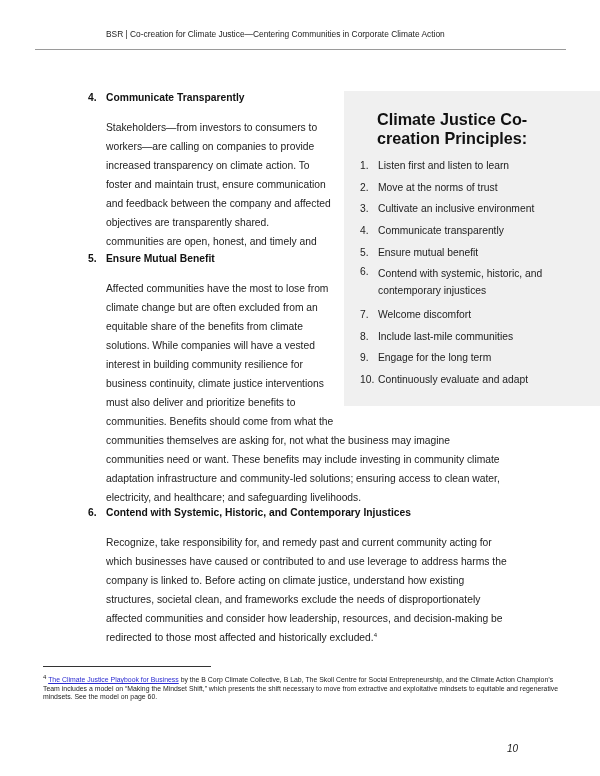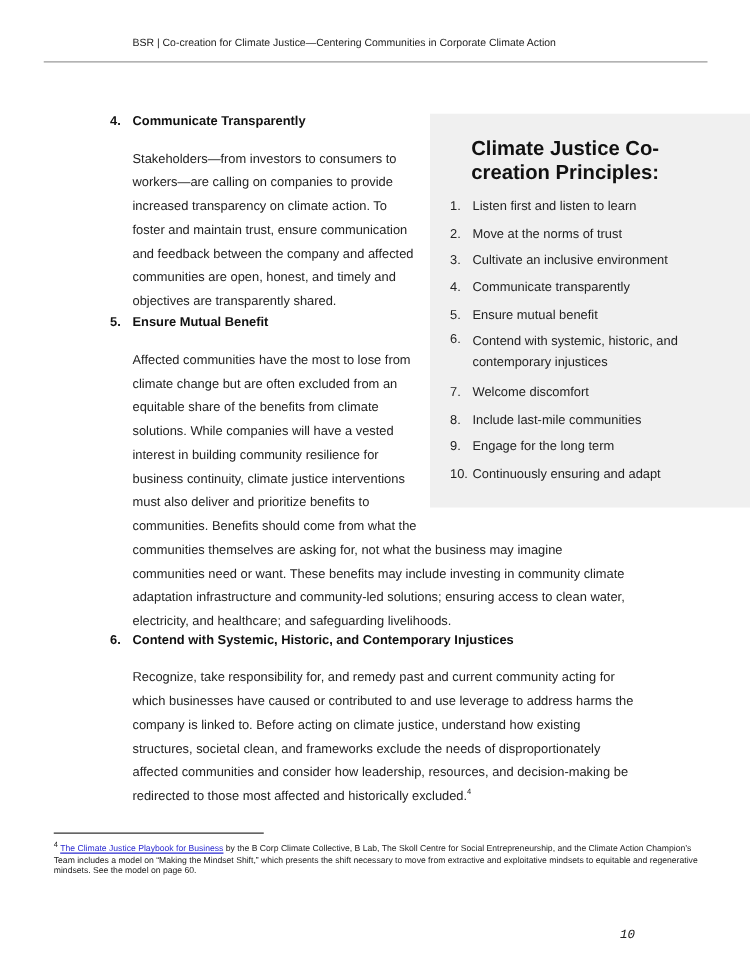--- a/index.html
+++ b/index.html
@@ -17,21 +17,21 @@
 
     .section { position: absolute; left: 88px; }
     .sec-head { font-size: 10.3px; font-weight: bold; color: #111; line-height: 13px; position: relative; padding-left: 18px; }
     .sec-head .num { position: absolute; left: 0; top: 0; }
     .sec-body { font-size: 10.3px; line-height: 19px; color: #222; padding-left: 18px; margin-top: 14px; }
     .sup { font-size: 6px; vertical-align: super; line-height: 0; }
 
     .fn-rule { position: absolute; left: 43px; top: 666px; width: 168px; border-top: 1px solid #333; }
     .footnote { position: absolute; left: 43px; top: 676px; width: 520px; font-size: 6.9px; line-height: 8.6px; color: #222; }
     .footnote a { color: #2a2ad0; text-decoration: underline; }
-    .page-num { position: absolute; left: 496px; top: 743px; font-size: 10px; font-style: italic; color: #222; font-family: Liberation Mono, monospace; }
+    .page-num { position: absolute; left: 507px; top: 743px; font-size: 10px; font-style: italic; color: #222; }
   </style>
 </head>
 <body>
 
 <div class="header">BSR | Co-creation for Climate Justice—Centering Communities in Corporate Climate Action</div>
 <div class="header-rule"></div>
 
 <div class="sidebar">
   <div class="sidebar-title">Climate Justice Co-creation Principles:</div>
   <ul class="sidebar-list">
@@ -40,37 +40,37 @@
     <li><span class="num">3.</span><span>Cultivate an inclusive environment</span></li>
     <li><span class="num">4.</span><span>Communicate transparently</span></li>
     <li><span class="num">5.</span><span>Ensure mutual benefit</span></li>
     <li class="two-line">
         <span class="num">6.</span>
         <span style="display:block;width:170px;line-height:17px;margin-top:-2px;">Contend with systemic, historic, and contemporary injustices</span>
       </li>
     <li><span class="num">7.</span><span>Welcome discomfort</span></li>
     <li><span class="num">8.</span><span>Include last-mile communities</span></li>
     <li><span class="num">9.</span><span>Engage for the long term</span></li>
-    <li><span class="num">10.</span><span>Continuously ensuring and adapt</span></li>
+    <li><span class="num">10.</span><span>Continuously evaluate and adapt</span></li>
   </ul>
 </div>
 
 <div class="section" style="top:91px;">
   <div class="sec-head">
     <span class="num">4.</span>
     <span>Communicate Transparently</span>
   </div>
   <div class="sec-body" id="sec0">
       <div>Stakeholders—from investors to consumers to</div>
       <div>workers—are calling on companies to provide</div>
       <div>increased transparency on climate action. To</div>
       <div>foster and maintain trust, ensure communication</div>
       <div>and feedback between the company and affected</div>
+      <div>objectives are transparently shared.</div>
       <div>communities are open, honest, and timely and</div>
-      <div>objectives are transparently shared.</div>
     </div>
 </div>
 
 <div class="section" style="top:252px;">
   <div class="sec-head">
     <span class="num">5.</span>
     <span>Ensure Mutual Benefit</span>
   </div>
   <div class="sec-body" id="sec1">
       <div>Affected communities have the most to lose from</div>

